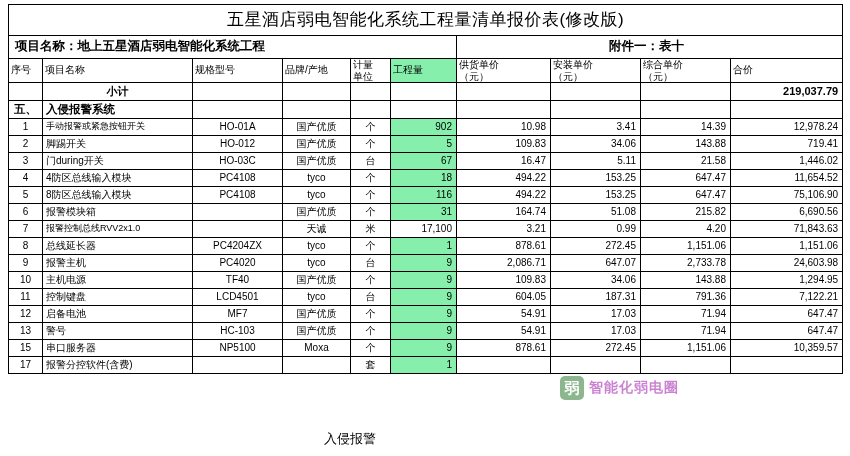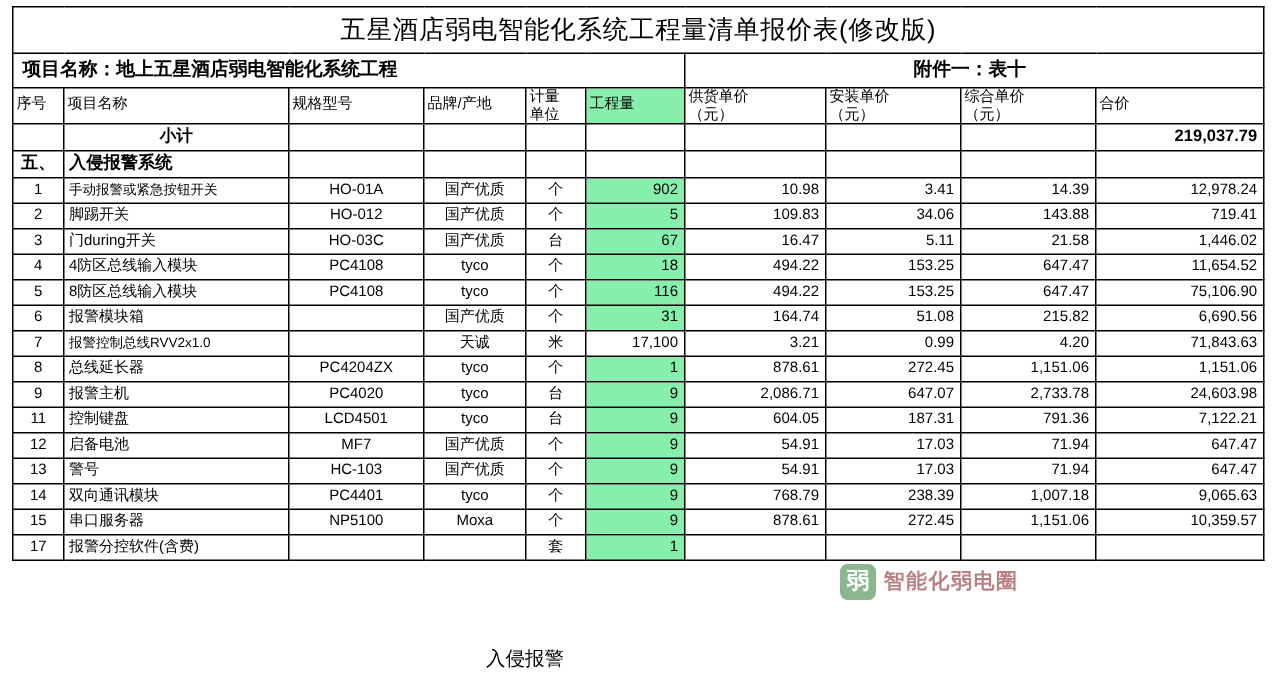--- a/index.html
+++ b/index.html
@@ -110,21 +110,21 @@
     border-radius: 5px;
     background: #2f7d32;
     color: #fff;
     font-size: 15px;
     line-height: 24px;
     text-align: center;
     font-weight: bold;
   }
   #watermark .wm-text {
     font-size: 14px;
-    color: #7f1d1d;
+    color: #a21caf;
     font-weight: bold;
     letter-spacing: 1px;
     text-align: center;
   }
   .clip-bottom {
     position: absolute;
     left: 0;
     top: 424px;
     width: 850px;
     height: 6px;
@@ -317,20 +317,32 @@
         <td class="c">PC4020</td>
         <td class="c">tyco</td>
         <td class="c">台</td>
         <td class="r hl">9</td>
         <td class="r">2,086.71</td>
         <td class="r">647.07</td>
         <td class="r">2,733.78</td>
         <td class="r">24,603.98</td>
       </tr>
 
+      <tr class="item">
+        <td class="c">10</td>
+        <td class="l name-cell">主机电源</td>
+        <td class="c">TF40</td>
+        <td class="c">国产优质</td>
+        <td class="c">个</td>
+        <td class="r hl">9</td>
+        <td class="r">109.83</td>
+        <td class="r">34.06</td>
+        <td class="r">143.88</td>
+        <td class="r">1,294.95</td>
+      </tr>
 
       <tr class="item">
         <td class="c">11</td>
         <td class="l name-cell">控制键盘</td>
         <td class="c">LCD4501</td>
         <td class="c">tyco</td>
         <td class="c">台</td>
         <td class="r hl">9</td>
         <td class="r">604.05</td>
         <td class="r">187.31</td>
@@ -357,32 +369,20 @@
         <td class="c">HC-103</td>
         <td class="c">国产优质</td>
         <td class="c">个</td>
         <td class="r hl">9</td>
         <td class="r">54.91</td>
         <td class="r">17.03</td>
         <td class="r">71.94</td>
         <td class="r">647.47</td>
       </tr>
 
-      <tr class="item">
-        <td class="c">14</td>
-        <td class="l name-cell">双向通讯模块</td>
-        <td class="c">PC4401</td>
-        <td class="c">tyco</td>
-        <td class="c">个</td>
-        <td class="r hl">9</td>
-        <td class="r">768.79</td>
-        <td class="r">238.39</td>
-        <td class="r">1,007.18</td>
-        <td class="r">9,065.63</td>
-      </tr>
 
       <tr class="item">
         <td class="c">15</td>
         <td class="l name-cell">串口服务器</td>
         <td class="c">NP5100</td>
         <td class="c">Moxa</td>
         <td class="c">个</td>
         <td class="r hl">9</td>
         <td class="r">878.61</td>
         <td class="r">272.45</td>

